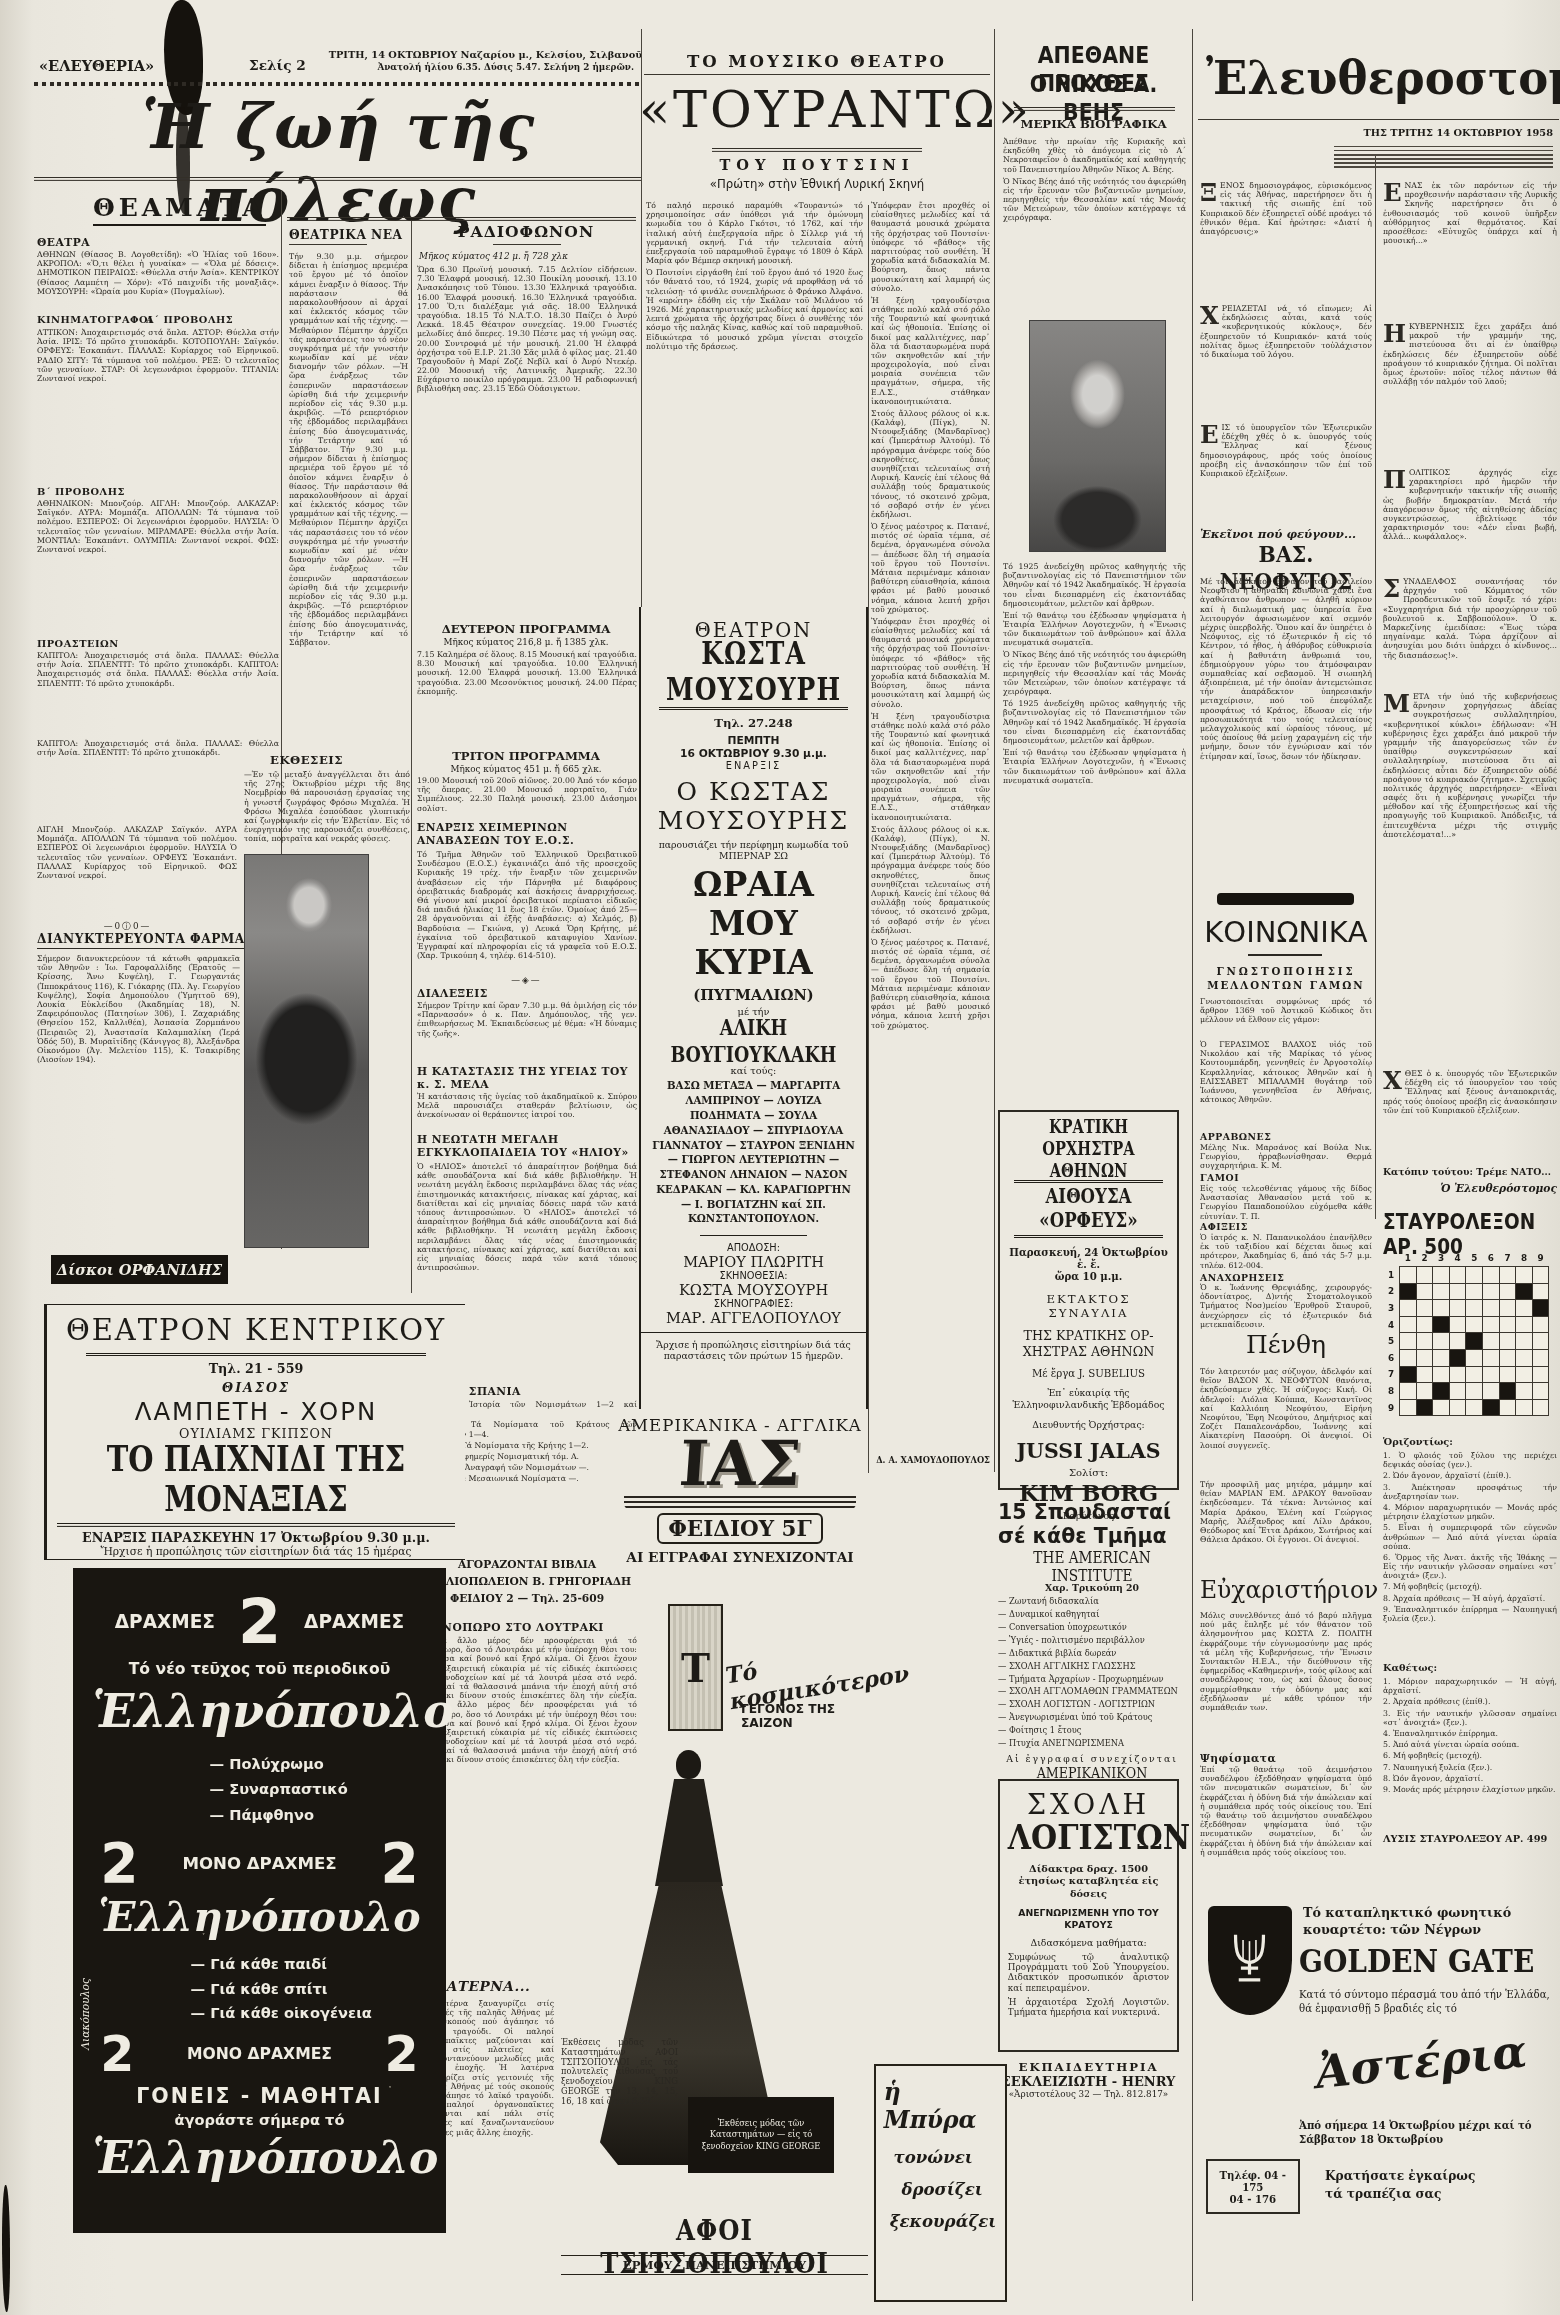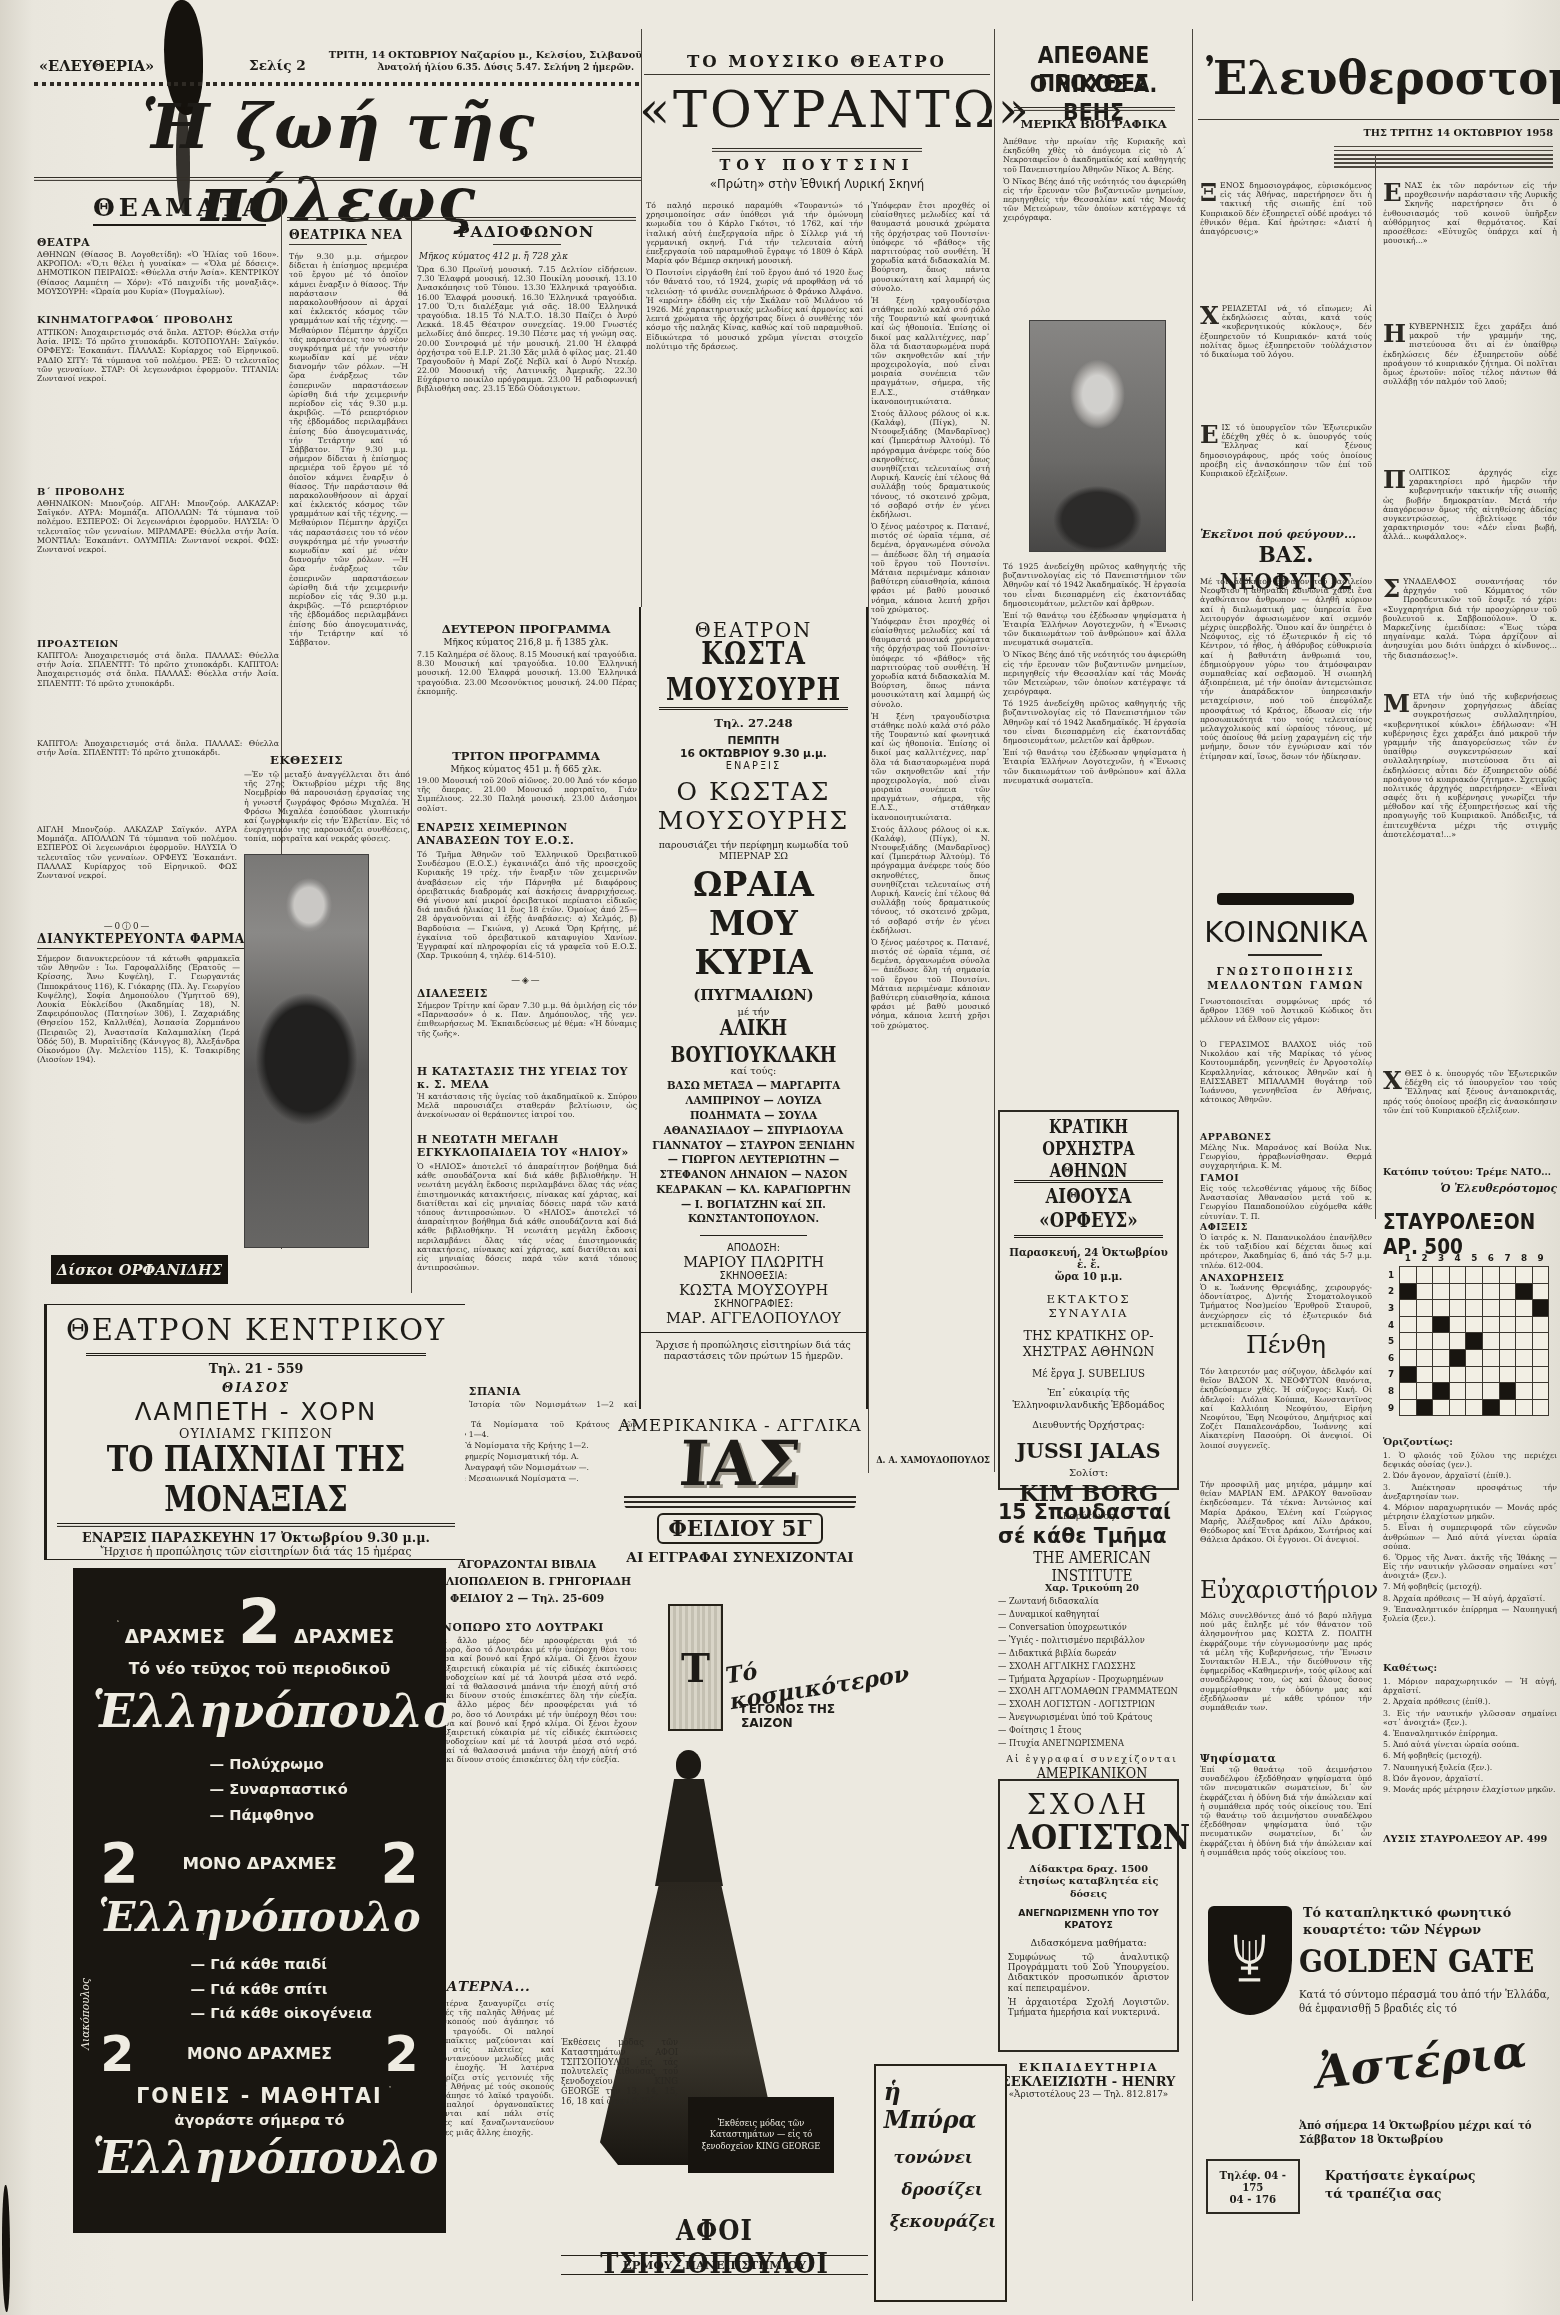--- a/index.html
+++ b/index.html
@@ -273,21 +273,21 @@
     <div class="ctr b" style="font-size:30px;transform:scaleY(1.1)">ΛΟΓΙΣΤΩΝ</div>
     <div class="ctr b" style="font-size:9.8px;margin-top:7.8px;line-height:1.3">Δίδακτρα δραχ. 1500 ἐτησίως καταβλητέα εἰς δόσεις</div>
     <div class="ctr b sans" style="font-size:9.3px;margin-top:5.9px;line-height:1.3">ΑΝΕΓΝΩΡΙΣΜΕΝΗ ΥΠΟ ΤΟΥ ΚΡΑΤΟΥΣ</div>
     <div class="ctr" style="font-size:9.3px;margin-top:5.9px">Διδασκόμενα μαθήματα:</div>
     <div class="t" style="font-size:8.8px;margin-top:3.9px">Συμφώνως τῷ ἀναλυτικῷ Προγράμματι τοῦ Σοῦ Ὑπουργείου. Διδακτικόν προσωπικόν ἄριστον καί πεπειραμένον.</div>
     <div class="t" style="font-size:8.8px;margin-top:3.9px">Ἡ ἀρχαιοτέρα Σχολή Λογιστῶν. Τμήματα ἡμερήσια καί νυκτερινά.</div>
   </div>
   <div class="abs ctr" style="left:998px;top:2060px;width:181px">
     <div class="b" style="font-size:11.7px;letter-spacing:2px">ΕΚΠΑΙΔΕΥΤΗΡΙΑ</div>
     <div class="b" style="font-size:13px">ΣΕΚΛΕΙΖΙΩΤΗ - HENRY</div>
-    <div style="font-size:8.8px">«Ἀριστοτέλους 23 — Τηλ. 812.817»</div>
+    <div style="font-size:8.8px">«Ἀριστοτέλους 32 — Τηλ. 812.817»</div>
   </div>
 
   <div class="abs b" style="left:1206px;top:51px;width:347px;font-size:45px;text-align:center;transform:scaleY(1.05)">Ἐλευθεροστομίες</div>
   <div class="hr" style="left:1198px;top:119px;width:361px"></div>
   <div class="abs wavy" style="left:1334px;top:146px;width:219px;height:25px"></div>
   <div class="abs b rt" style="left:1334px;top:127px;width:219px;font-size:9.8px">ΤΗΣ ΤΡΙΤΗΣ 14 ΟΚΤΩΒΡΙΟΥ 1958</div>
 
   <div class="abs t" style="left:1200px;top:181px;width:172px;height:117px">
     <span class="dc">Ξ</span><span>ΕΝΟΣ δημοσιογράφος, εὑρισκόμενος εἰς τάς Ἀθήνας, παρετήρησεν ὅτι ἡ τακτική τῆς σιωπῆς ἐπί τοῦ Κυπριακοῦ δέν ἐξυπηρετεῖ οὐδέ προάγει τό ἐθνικόν θέμα. Καί ἠρώτησε: «Διατί ἡ ἀπαγόρευσις;»</span>
   </div>
@@ -540,21 +540,21 @@
     <div class="ctr b" style="font-size:12.7px">ΕΝΑΡΞΙΣ ΠΑΡΑΣΚΕΥΗΝ 17 Ὀκτωβρίου 9.30 μ.μ.</div>
     <div class="ctr" style="font-size:10.7px">Ἤρχισε ἡ προπώλησις τῶν εἰσιτηρίων διά τάς 15 ἡμέρας</div>
   </div>
 
   <div class="abs" style="left:73px;top:1568px;width:373px;height:665px;background:
       radial-gradient(2px 2px at 12% 8%, #6e6a5e 0 40%, transparent 60%),
       radial-gradient(2px 2px at 72% 22%, #6e6a5e 0 40%, transparent 60%),
       radial-gradient(2px 2px at 35% 55%, #6e6a5e 0 40%, transparent 60%),
       radial-gradient(2px 2px at 85% 78%, #6e6a5e 0 40%, transparent 60%),
       #191611;color:#efece2;padding:29px 19.5px 0">
-    <div style="display:flex;align-items:flex-end;justify-content:center;gap:13px">
+    <div style="display:flex;align-items:center;justify-content:center;gap:23px">
       <span class="b sans" style="font-size:18.5px">ΔΡΑΧΜΕΣ</span>
       <span class="b sans" style="font-size:62px;line-height:.8">2</span>
       <span class="b sans" style="font-size:18.5px">ΔΡΑΧΜΕΣ</span>
     </div>
     <div class="ctr b sans" style="font-size:15.6px;margin-top:13.7px">Τό νέο τεῦχος τοῦ περιοδικοῦ</div>
     <div class="ctr scriptline" style="font-size:46px;margin-top:5.9px">Ἑλληνόπουλο</div>
     <div class="b sans" style="font-size:14.6px;margin:13.7px 0 0 117px;line-height:1.6">
         <div class="li">— Πολύχρωμο</div>
         <div class="li">— Συναρπαστικό</div>
         <div class="li">— Πάμφθηνο</div>

